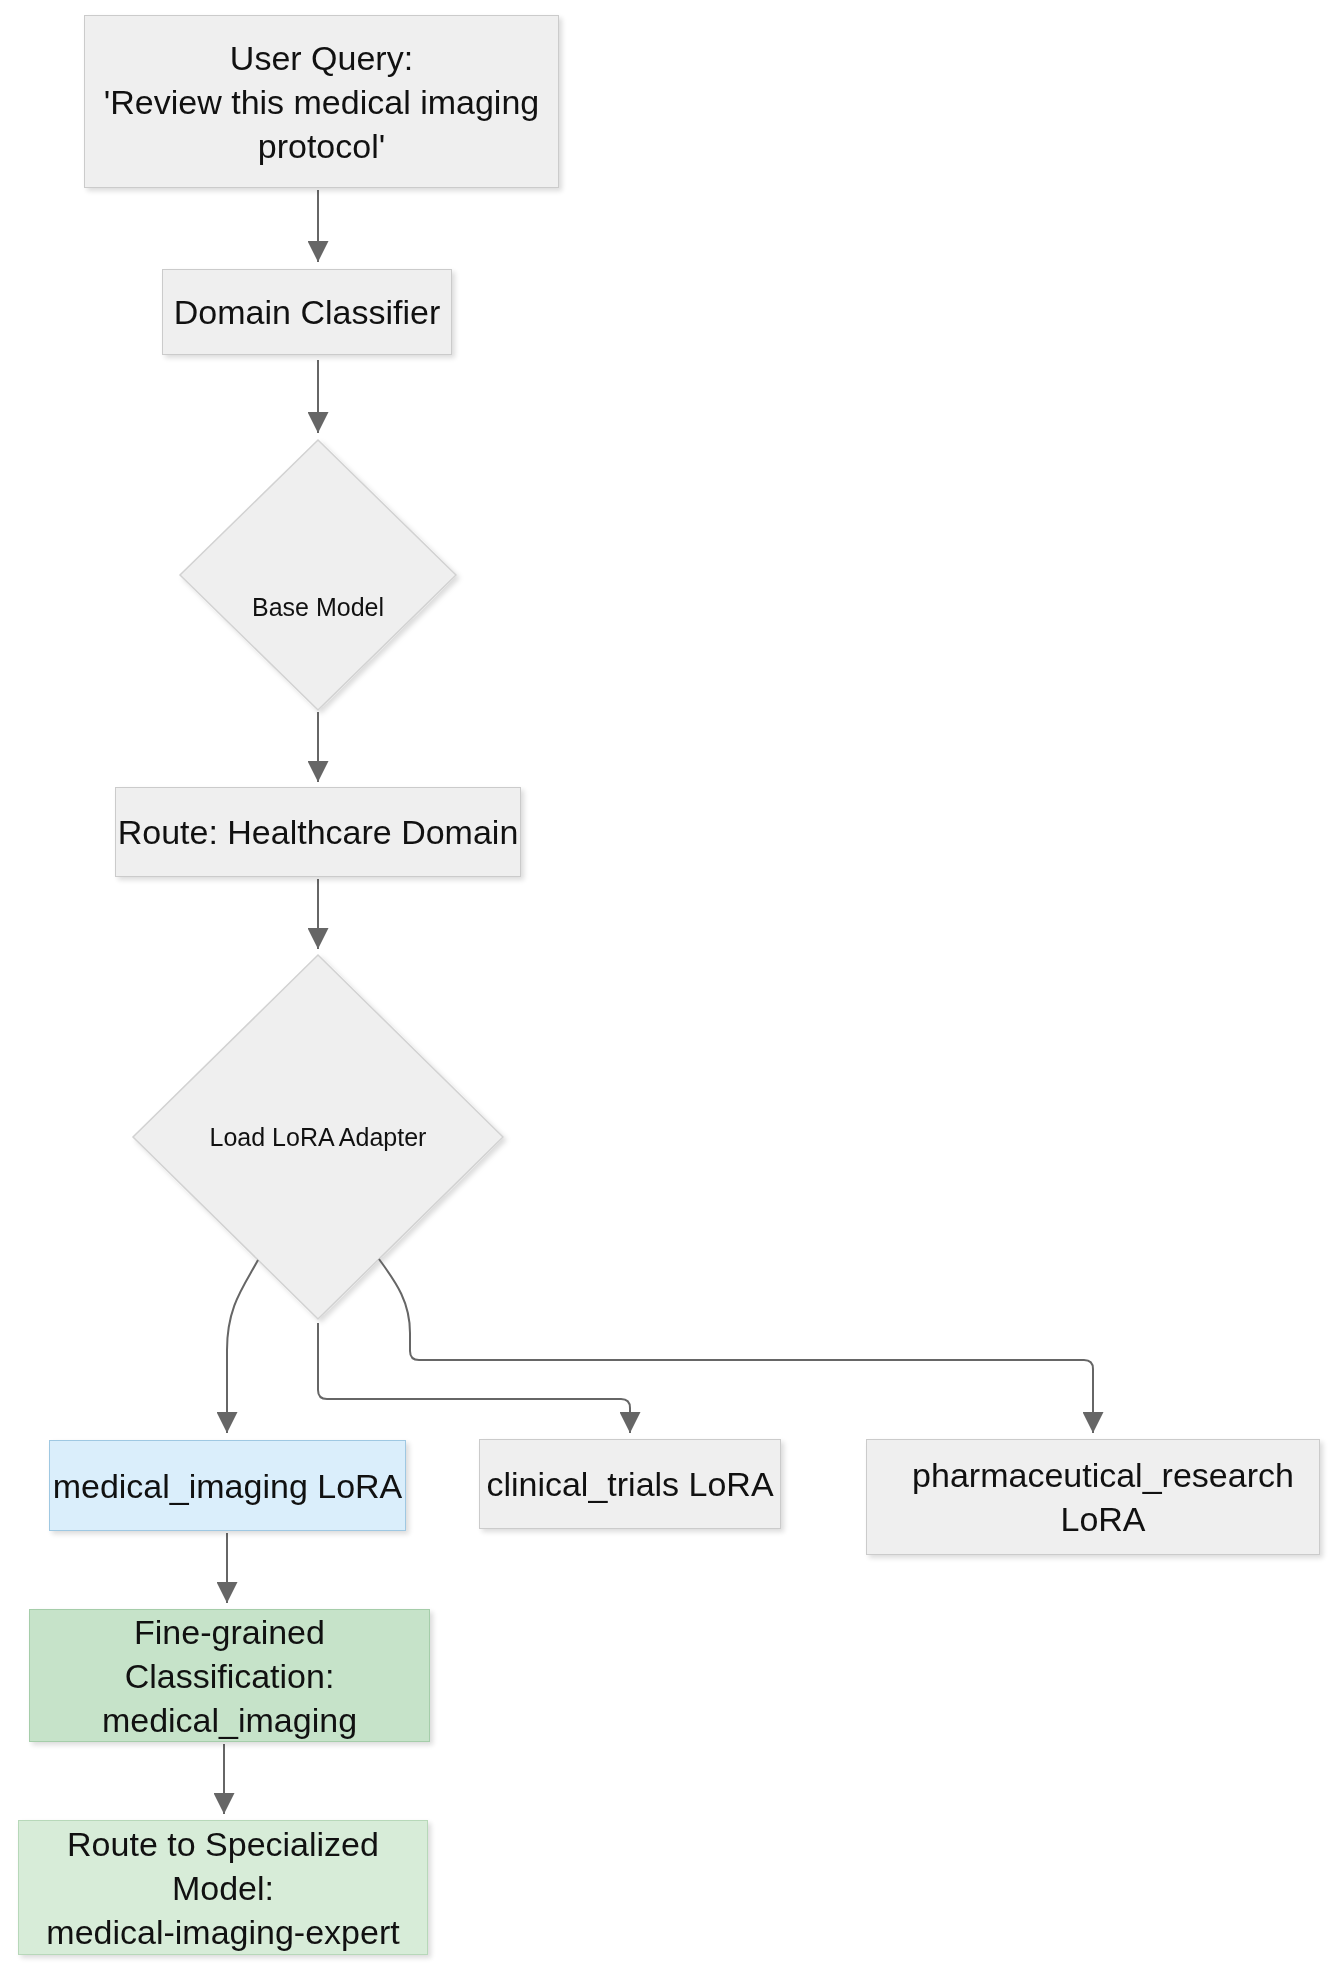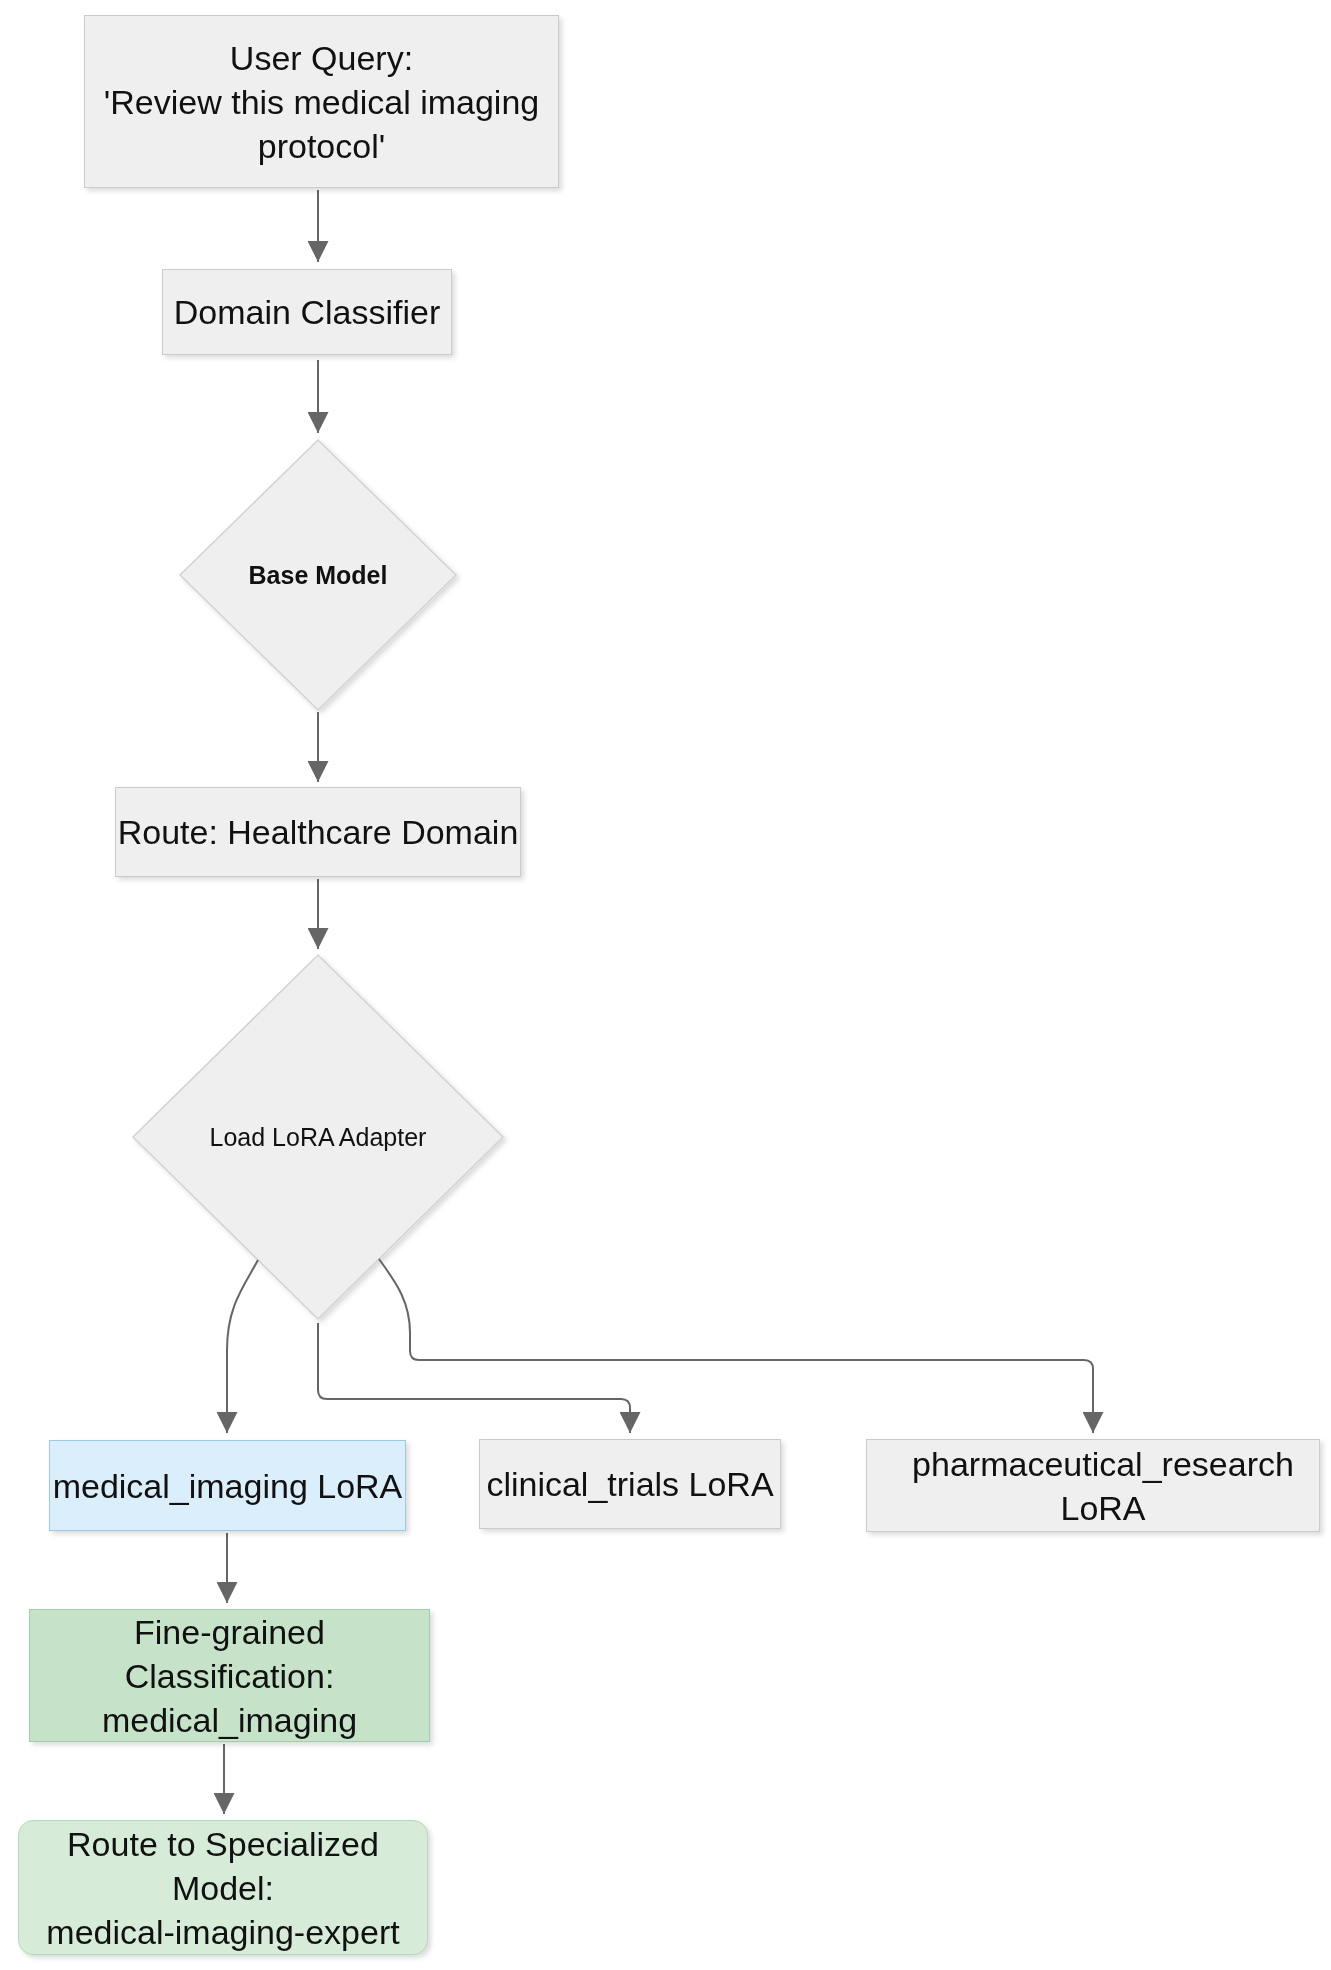--- a/index.html
+++ b/index.html
@@ -30,28 +30,28 @@
     position:absolute;
     box-sizing:border-box;
     display:flex;align-items:center;justify-content:center;
     text-align:center;
     font-size:25px;line-height:44px;
     background:transparent;border:none;box-shadow:none;
   }
   
   #n-user-query       {left:84px;  top:15px;   width:475px; height:173px;}
   #n-domain-classifier{left:162px; top:269px;  width:290px; height:86px;}
-  #n-base-model-label {left:180px; top:535px;  width:276px; height:80px;font-weight:bold;}
+  #n-base-model-label {left:180px; top:567px;  width:276px; height:80px;}
   #n-detect           {left:115px; top:787px;  width:406px; height:90px;}
   #n-load-lora-label  {left:133px; top:1097px; width:370px; height:80px;}
   #n-medical-imaging  {left:49px;  top:1440px; width:357px; height:91px;}
   #n-clinical-trials  {left:479px; top:1439px; width:302px; height:90px;}
-  #n-pharma           {left:866px; top:1439px; width:454px; height:93px;padding-left:20px;}
+  #n-pharma           {left:866px; top:1439px; width:454px; height:116px;padding-left:20px;}
   #n-fine-grained     {left:29px;  top:1609px; width:401px; height:133px;}
-  #n-route            {left:18px;  top:1820px; width:410px; height:135px;border-radius:15px;}
+  #n-route            {left:18px;  top:1820px; width:410px; height:135px;}
 </style>
 </head>
 <body>
 
 <div id="canvas">
 
   <svg id="edges" viewBox="0 0 1331 1970" xmlns="http://www.w3.org/2000/svg">
     <defs>
       <marker id="arrow" viewBox="0 0 10 10" refX="10" refY="5" markerUnits="userSpaceOnUse" markerWidth="23" markerHeight="21" orient="auto">
         <path d="M0,0 L10,5 L0,10 z" fill="#666666"></path>

